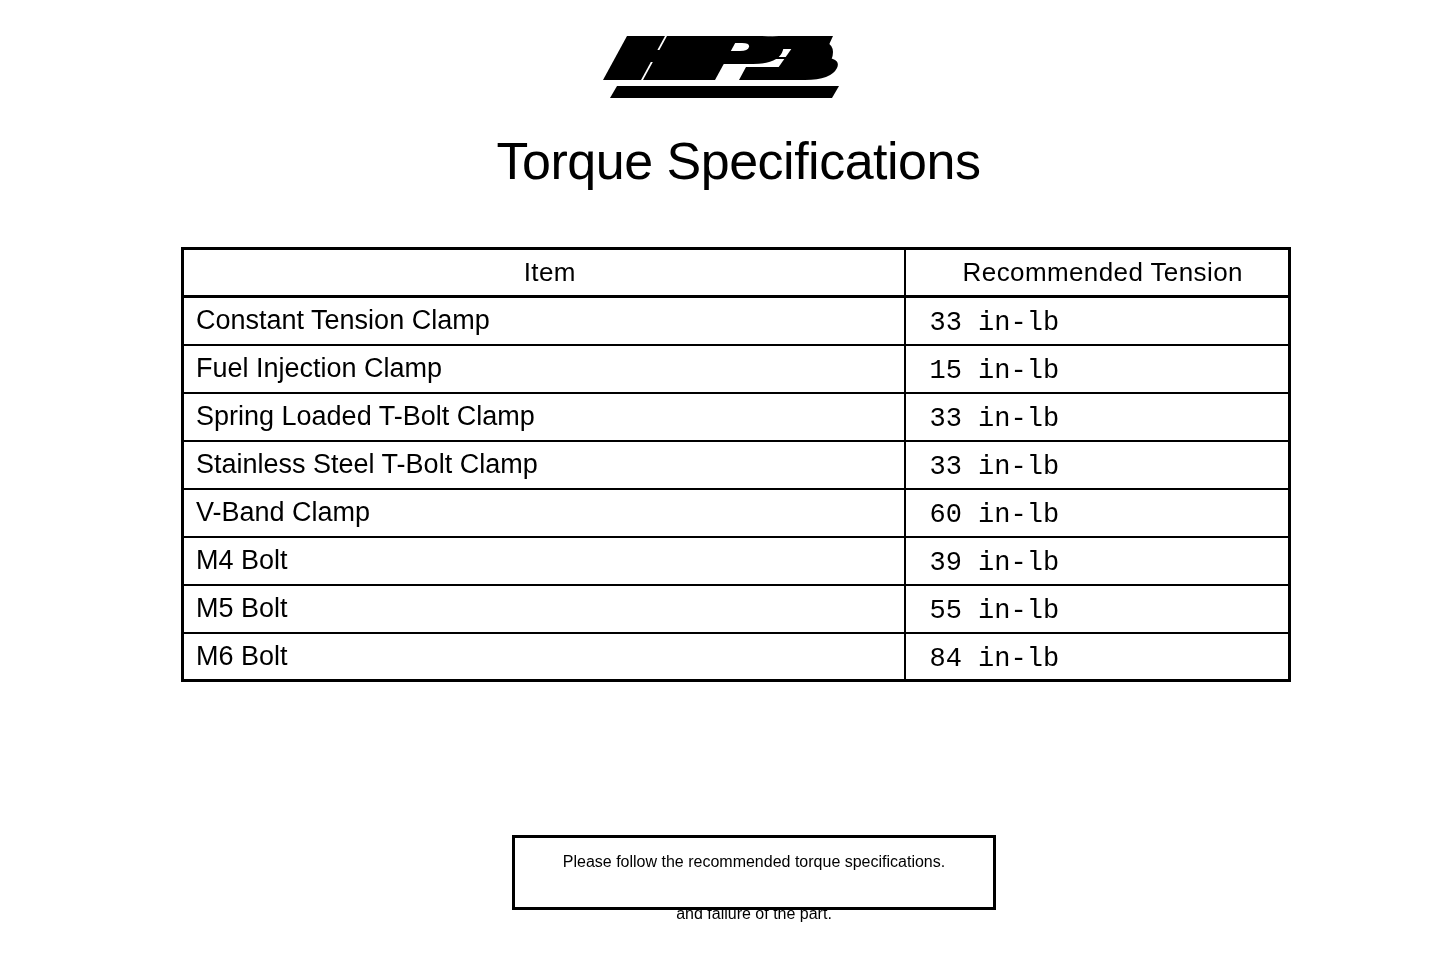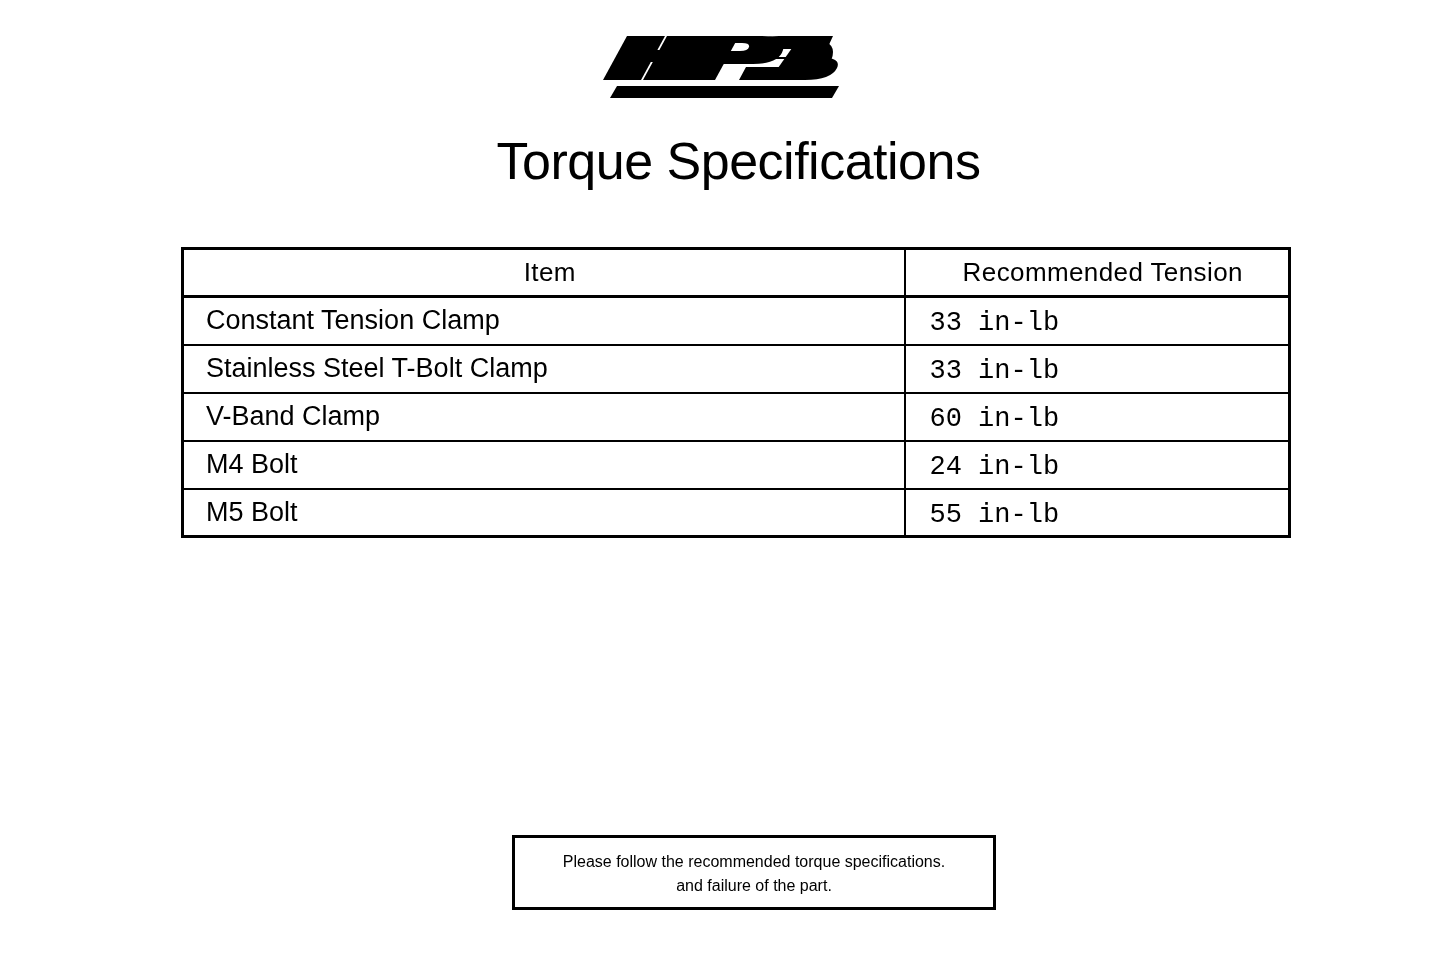--- a/index.html
+++ b/index.html
@@ -81,21 +81,21 @@
     padding-left: 22px;
     padding-right: 10px;
     white-space: nowrap;
     overflow: hidden;
   }
   table.spec-table tbody td {
     font-size: 27px;
     font-weight: 400;
   }
   table.spec-table tbody td.col-item .cell-inner {
-    padding-left: 22px;
+    padding-left: 12px;
   }
   table.spec-table tbody td.col-torque .cell-inner {
     padding-left: 24px;
     padding-top: 5px;
     font-family: Liberation Mono, monospace;
   }
 
   
   .note-box {
     position: absolute;
@@ -108,20 +108,21 @@
     flex-direction: column;
     align-items: center;
     justify-content: center;
     padding: 2px 8px 0 8px;
   }
   .note-line {
     font-size: 16px;
     line-height: 1.47;
     text-align: center;
     white-space: nowrap;
+    margin-top: 28px;
   }
 </style>
 </head>
 <body>
 
 <div class="logo-wrap">
   <svg class="logo-svg" width="240" height="72" viewBox="0 0 240 72" aria-label="HPS">
     <g fill="#000000">
 
       <polygon points="24,6 62,6 38,50 0,50"></polygon>
@@ -168,48 +169,72 @@
       <tr>
         <td class="col-item">
           <div class="cell-inner">Constant Tension Clamp</div>
         </td>
         <td class="col-torque">
           <div class="cell-inner">33 in-lb</div>
         </td>
       </tr>
       <tr>
         <td class="col-item">
+          <div class="cell-inner">Fuel Injection Clamp</div>
+        </td>
+        <td class="col-torque">
+          <div class="cell-inner">15 in-lb</div>
+        </td>
+      </tr>
+      <tr>
+        <td class="col-item">
+          <div class="cell-inner">Spring Loaded T-Bolt Clamp</div>
+        </td>
+        <td class="col-torque">
+          <div class="cell-inner">33 in-lb</div>
+        </td>
+      </tr>
+      <tr>
+        <td class="col-item">
           <div class="cell-inner">Stainless Steel T-Bolt Clamp</div>
         </td>
         <td class="col-torque">
           <div class="cell-inner">33 in-lb</div>
         </td>
       </tr>
       <tr>
         <td class="col-item">
           <div class="cell-inner">V-Band Clamp</div>
         </td>
         <td class="col-torque">
           <div class="cell-inner">60 in-lb</div>
         </td>
       </tr>
       <tr>
         <td class="col-item">
           <div class="cell-inner">M4 Bolt</div>
         </td>
         <td class="col-torque">
-          <div class="cell-inner">24 in-lb</div>
+          <div class="cell-inner">39 in-lb</div>
         </td>
       </tr>
       <tr>
         <td class="col-item">
           <div class="cell-inner">M5 Bolt</div>
         </td>
         <td class="col-torque">
           <div class="cell-inner">55 in-lb</div>
+        </td>
+      </tr>
+      <tr>
+        <td class="col-item">
+          <div class="cell-inner">M6 Bolt</div>
+        </td>
+        <td class="col-torque">
+          <div class="cell-inner">84 in-lb</div>
         </td>
       </tr>
     </tbody>
   </table>
 </div>
 
 <div class="note-box">
   <div class="note-line">Please follow the recommended torque specifications.</div>
   <div class="note-line">and failure of the part.</div>
 </div>

